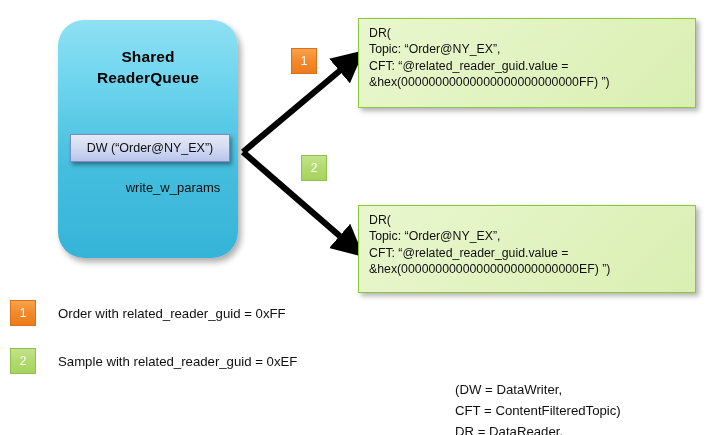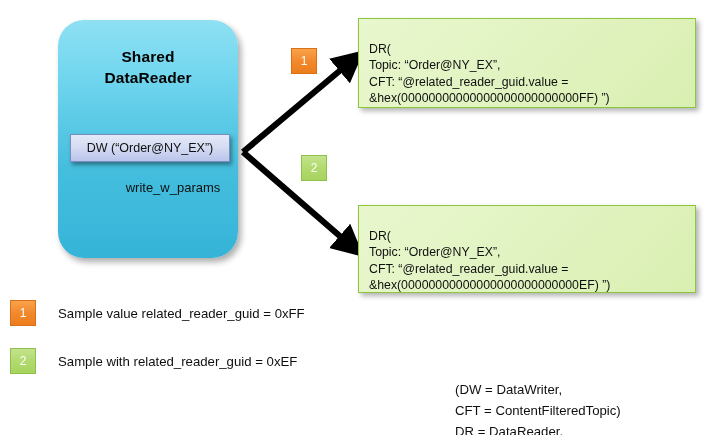--- a/index.html
+++ b/index.html
@@ -108,21 +108,21 @@
     pointer-events: none;
   }
 
   
   .dr-box {
     position: absolute;
     background: linear-gradient(135deg, #e8f7cd 0%, #e3f4c4 40%, #d9efb1 100%);
     border: 1px solid #8cc63e;
     box-shadow: 3px 3px 5px rgba(0,0,0,0.30);
     box-sizing: border-box;
-    padding: 22px 8px 6px 10px;
+    padding: 6px 8px 6px 10px;
     font-size: 12.3px;
     line-height: 16.4px;
     color: #101010;
     white-space: nowrap;
   }
   #dr-box-1 { left: 358px; top: 18px;  width: 338px; height: 90px; }
   #dr-box-2 { left: 358px; top: 205px; width: 338px; height: 88px; }
   .dr-line { display: block; }
 
   
@@ -156,21 +156,21 @@
   .abbrev span { display: block; }
 </style>
 </head>
 <body>
 
 <div id="canvas">
 
   <div class="queue-box">
     <div class="queue-title">
       <span>Shared</span>
-      <span>DataReader</span>
+      <span>ReaderQueue</span>
     </div>
   </div>
 
   <div class="dw-box">DW (“Order@NY_EX”)</div>
 
   <div class="write-params">write_w_params</div>
 
   <div class="step-badge orange" id="badge-1">1</div>
   <div class="step-badge green" id="badge-2">2</div>
 
@@ -193,21 +193,21 @@
 
   <div class="dr-box" id="dr-box-2">
     <span class="dr-line">DR(</span>
     <span class="dr-line">Topic: “Order@NY_EX”,</span>
     <span class="dr-line">CFT: “@related_reader_guid.value =</span>
     <span class="dr-line">&amp;hex(00000000000000000000000000EF)  ”)</span>
   </div>
 
   <div class="legend-row" id="legend-row-1">
     <div class="step-badge orange" style="position:relative;left:0;top:0;">1</div>
-    <div class="legend-label">Sample value related_reader_guid = 0xFF</div>
+    <div class="legend-label">Order with related_reader_guid = 0xFF</div>
   </div>
 
   <div class="legend-row" id="legend-row-2">
     <div class="step-badge green" style="position:relative;left:0;top:0;">2</div>
     <div class="legend-label">Sample with related_reader_guid = 0xEF</div>
   </div>
 
   <div class="abbrev">
     <span>(DW = DataWriter,</span>
     <span>CFT = ContentFilteredTopic)</span>

